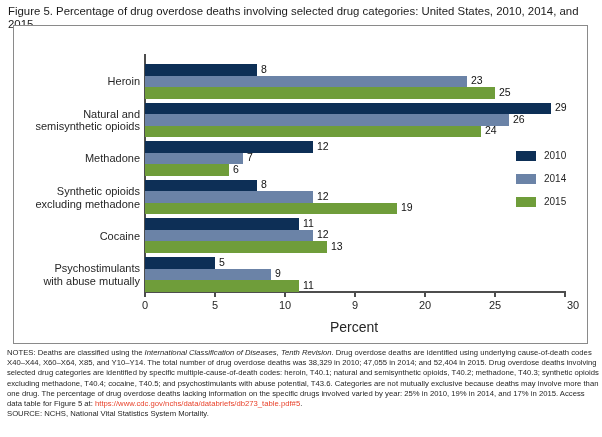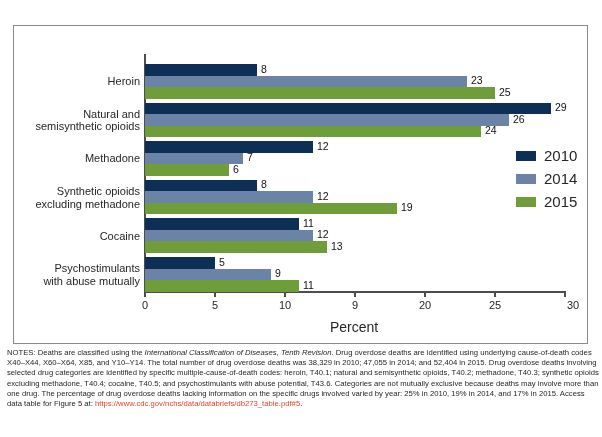--- a/index.html
+++ b/index.html
@@ -29,34 +29,35 @@
     position:absolute;transform:translateY(-50%);text-align:right;
     font-size:11px;line-height:12.5px;color:#262626;white-space:pre-line;
   }
   .bar{position:absolute;height:11.5px;}
   .bar-value{
     position:absolute;height:11.5px;line-height:11.5px;
     font-size:10.5px;color:#111;white-space:nowrap;
   }
   .legend-swatch{position:absolute;width:20px;height:10px;}
   .legend-label{
-    position:absolute;font-size:15px;line-height:12px;color:#262626;white-space:nowrap;
+    position:absolute;font-size:10px;line-height:12px;color:#262626;white-space:nowrap;
   }
   .notes{
     position:absolute;left:7px;top:348px;width:592px;
     font-size:7.7px;line-height:10.2px;color:#262626;
   }
   .notes p{margin:0;}
   .notes .italic{font-style:italic;}
   .notes .link{color:#e8432c;text-decoration:none;}
 </style>
 </head>
 <body>
 
 <div id="fig">
+  <div class="title">Figure 5. Percentage of drug overdose deaths involving selected drug categories: United States, 2010, 2014, and 2015</div>
 
   <div class="chartbox">
     <div id="plot">
         <div class="axis-y" style="left: 130px; top: 28px; height: 237px; background: rgb(77, 77, 77);"></div>
         <div class="axis-x" style="left: 130px; top: 265px; width: 422px; background: rgb(77, 77, 77);"></div>
         <div class="tick" style="left: 130px; top: 267px; height: 4px; background: rgb(77, 77, 77);"></div>
         <div class="tick-label" style="left: 131px; top: 273px;">0</div>
         <div class="tick" style="left: 200px; top: 267px; height: 4px; background: rgb(77, 77, 77);"></div>
         <div class="tick-label" style="left: 201px; top: 273px;">5</div>
         <div class="tick" style="left: 270px; top: 267px; height: 4px; background: rgb(77, 77, 77);"></div>
@@ -119,14 +120,15 @@
         <div class="legend-label" style="left: 530px; top: 124px;">2010</div>
         <div class="legend-swatch" style="left: 502px; top: 148px; background: rgb(107, 131, 167);"></div>
         <div class="legend-label" style="left: 530px; top: 147px;">2014</div>
         <div class="legend-swatch" style="left: 502px; top: 171px; background: rgb(111, 157, 58);"></div>
         <div class="legend-label" style="left: 530px; top: 170px;">2015</div>
       </div>
   </div>
 
   <div class="notes">
     <p id="notes-text"><span class="">NOTES: Deaths are classified using the </span><span class="italic">International Classification of Diseases, Tenth Revision</span><span class="">. Drug overdose deaths are identified using underlying cause-of-death codes X40–X44, X60–X64, X85, and Y10–Y14. The total number of drug overdose deaths was 38,329 in 2010; 47,055 in 2014; and 52,404 in 2015. Drug overdose deaths involving selected drug categories are identified by specific multiple-cause-of-death codes: heroin, T40.1; natural and semisynthetic opioids, T40.2; methadone, T40.3; synthetic opioids excluding methadone, T40.4; cocaine, T40.5; and psychostimulants with abuse potential, T43.6. Categories are not mutually exclusive because deaths may involve more than one drug. The percentage of drug overdose deaths lacking information on the specific drugs involved varied by year: 25% in 2010, 19% in 2014, and 17% in 2015. Access data table for Figure 5 at: </span><a href="#" class="link">https://www.cdc.gov/nchs/data/databriefs/db273_table.pdf#5</a><span class="">.</span></p>
+    <p>SOURCE: NCHS, National Vital Statistics System Mortality.</p>
   </div>
 </div>
 
 </body></html>

